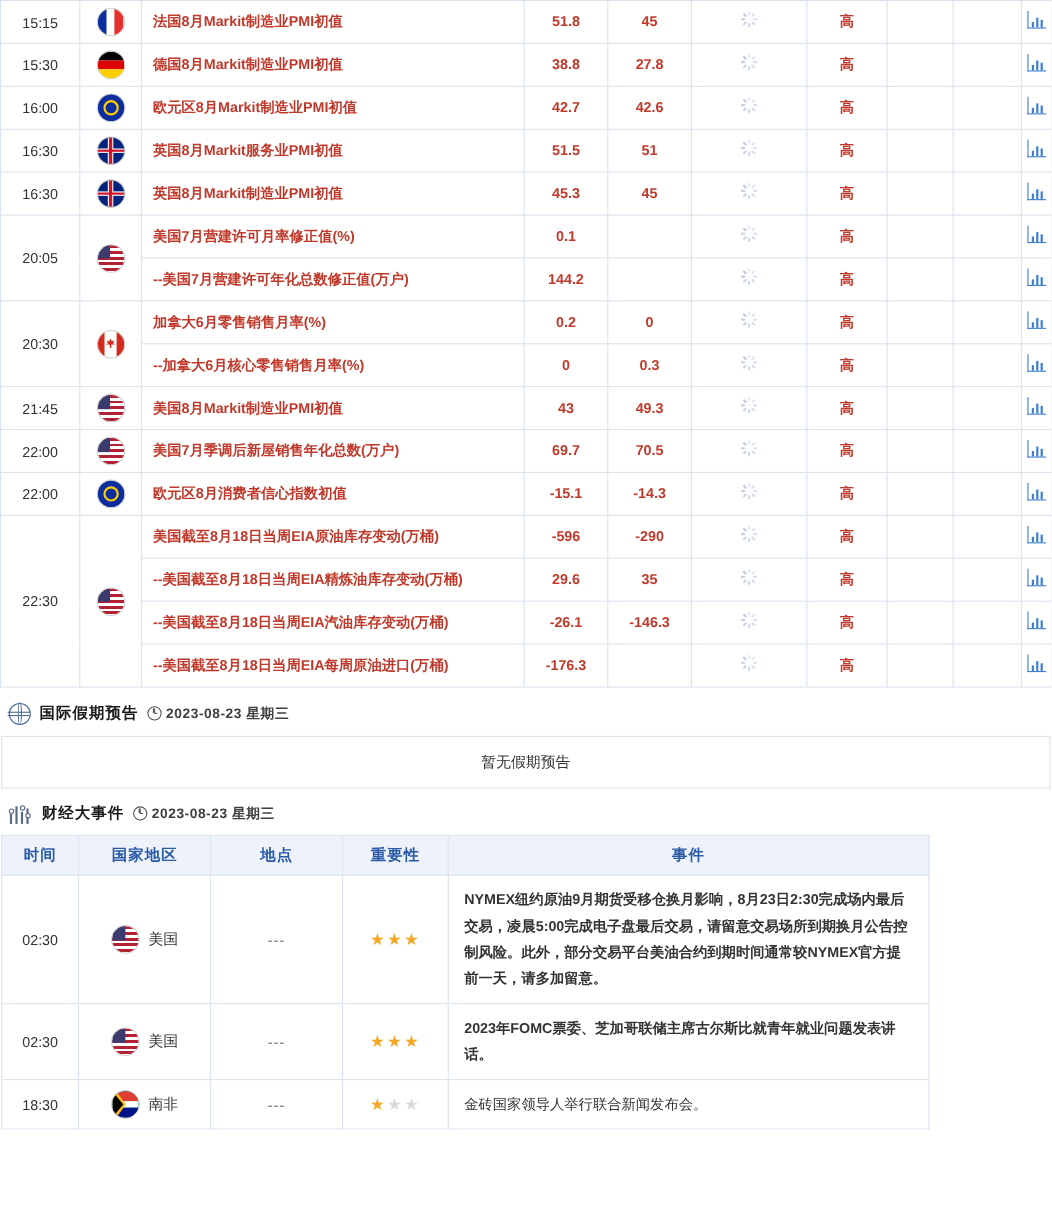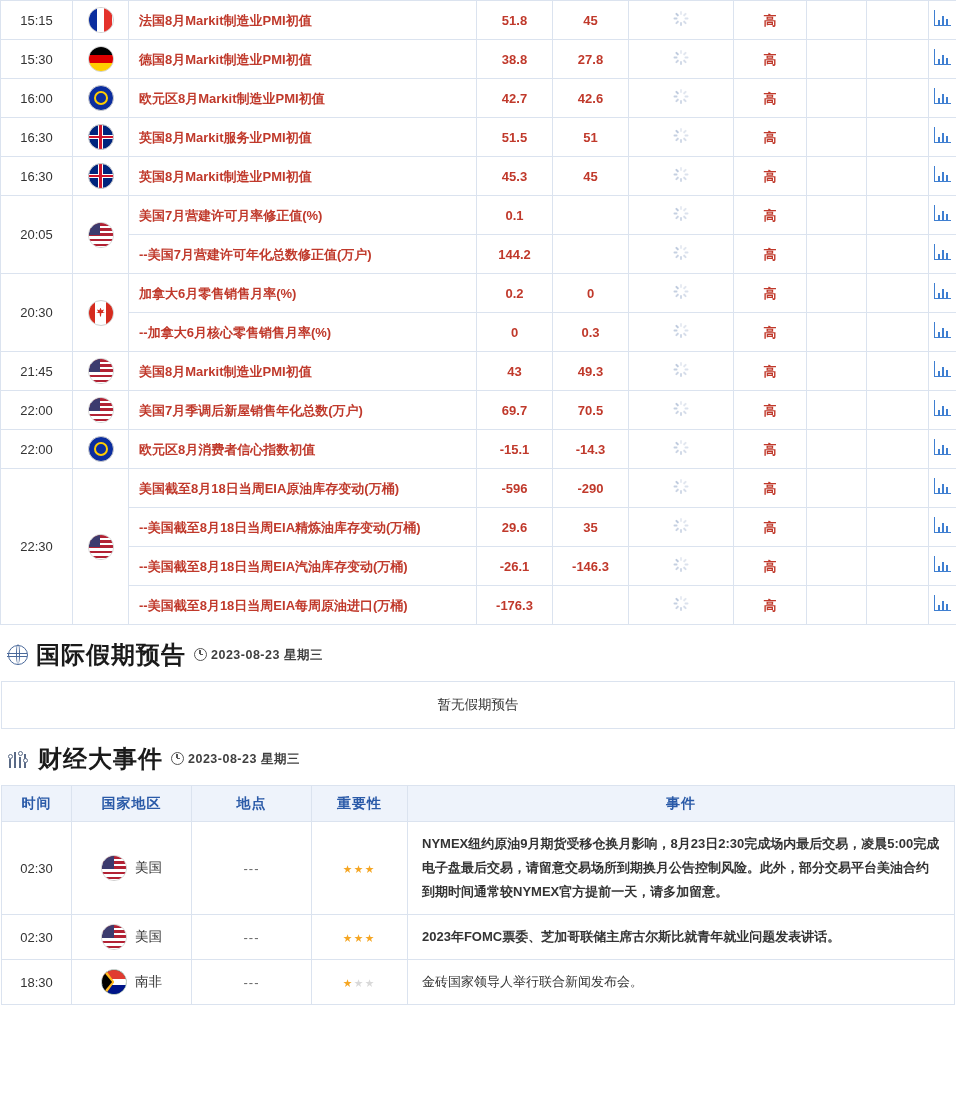--- a/index.html
+++ b/index.html
@@ -124,21 +124,21 @@
   .chartico b:nth-child(1){ left:2.5px; height:5px; }
   .chartico b:nth-child(2){ left:6.5px; height:9px; }
   .chartico b:nth-child(3){ left:10.5px; height:6.5px; }
 
   
   .sec-head {
     display:flex; align-items:center; gap:8px;
     padding: 14px 8px 10px 8px;
   }
   .sec-title {
-    font-size: 24px; font-weight: bold; color:#1a1a1a;
+    font-size: 14px; font-weight: bold; color:#1a1a1a;
     letter-spacing: 1px;
   }
   .sec-date {
     font-size: 12.5px; font-weight: bold; color:#3f3f3f;
     letter-spacing: 0.5px;
   }
   .clock {
     width:13px;height:13px;border:1.6px solid #555;border-radius:50%;
     display:inline-block;position:relative; margin-right:4px; vertical-align:-2px;
   }
@@ -169,21 +169,21 @@
     text-align:center;
     font-size:13.5px;
     color:#333;
     padding:14px 0;
     margin: 0 1px;
     width:954px;
   }
 
   
   table.evt {
-    width:954px;
+    width:844px;
     margin-left:1px;
     border-collapse: collapse;
     table-layout: fixed;
   }
   table.evt th {
     background:#eef3fb;
     border:1px solid #dbe3ef;
     font-size:14px;
     font-weight:bold;
     color:#2a5aa8;
@@ -194,21 +194,21 @@
     border:1px solid #dbe3ef;
     font-size:13px;
     color:#333;
     padding:8px 6px;
     vertical-align:middle;
     text-align:center;
   }
   .e-time{width:70px;}
   .e-country{width:120px;}
   .e-place{width:120px;}
-  .e-imp{width:96px;font-family:Liberation Mono, monospace;}
+  .e-imp{width:96px;}
   .e-desc{
     text-align:left !important;
     padding:10px 14px !important;
     color:#c0392b;
     font-weight:bold;
     line-height:24px;
     font-size:13.5px;
   }
   .e-desc.plain { color:#333; font-weight:normal; }
   .country-cell { display:flex; align-items:center; justify-content:center; gap:8px; }

